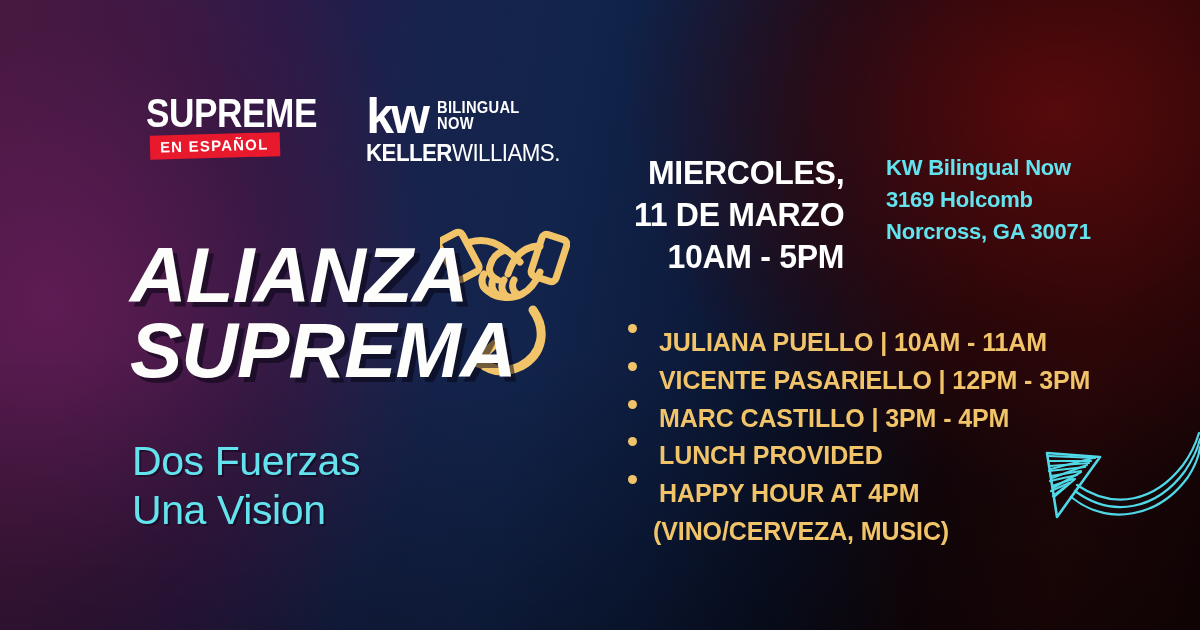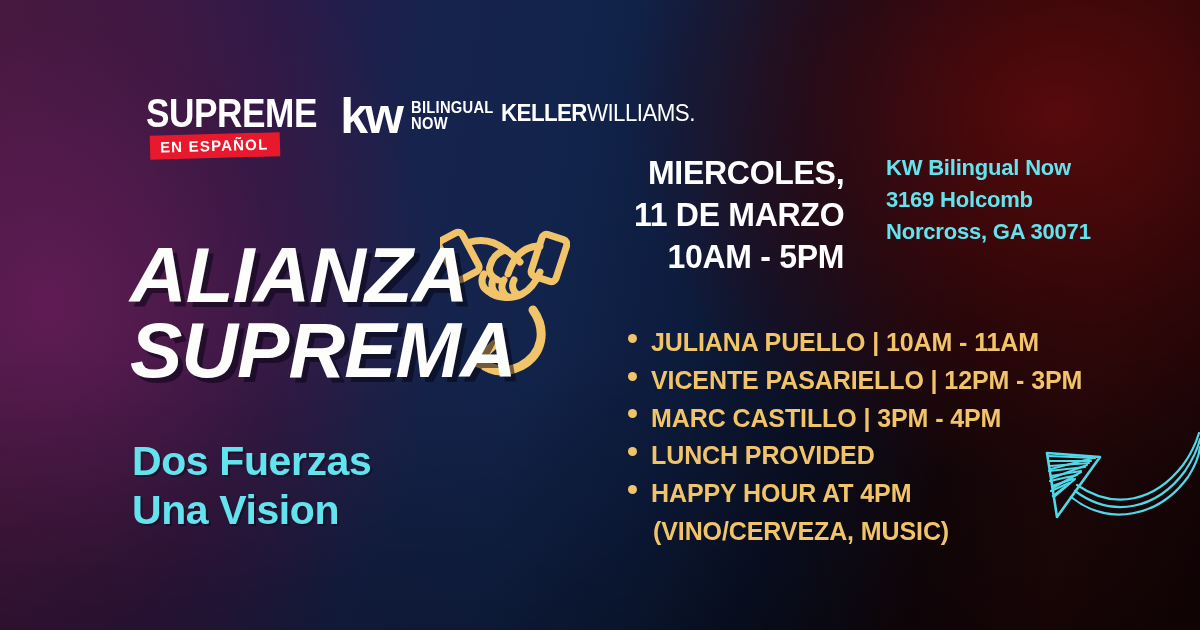--- a/index.html
+++ b/index.html
@@ -38,20 +38,21 @@
   }
 
   .layer { position: absolute; }
 
   
   #logo-row {
     left: 146px;
     top: 94px;
     display: flex;
     align-items: flex-start;
+    gap: 26px;
     z-index: 4;
   }
   #supreme-logo { display: flex; flex-direction: column; align-items: flex-start; }
   #supreme-wordmark {
     color: #ffffff;
     font-size: 40px;
     font-weight: 700;
     letter-spacing: -0.5px;
     line-height: 0.95;
     transform: scaleX(0.88);
@@ -64,21 +65,21 @@
     color: #ffffff;
     font-size: 15px;
     font-weight: 700;
     letter-spacing: 1.2px;
     padding: 3px 12px 4px 10px;
     margin-top: 2px;
     margin-left: 4px;
     transform: rotate(-1.6deg);
   }
 
-  #kw-logo { display: flex; align-items: flex-start; margin-top: 2px; }
+  #kw-logo { display: flex; flex-direction: column; align-items: flex-start; margin-top: 2px; }
   #kw-top { display: flex; align-items: center; gap: 10px; }
   #kw-mark {
     color: #ffffff;
     font-size: 50px;
     font-weight: 700;
     line-height: 0.8;
     letter-spacing: -3px;
     font-family: "Liberation Sans", sans-serif;
   }
   #kw-sub {
@@ -122,21 +123,21 @@
 
   
   #tagline {
     left: 132px;
     top: 437px;
     z-index: 4;
   }
   #tagline .tl {
     color: #63e3ee;
     font-size: 41px;
-    font-weight: 700;
+    font-weight: 400;
     line-height: 1.2;
     letter-spacing: -0.4px;
     text-shadow: 2px 2px 0 rgba(8,5,20,0.45);
   }
 
   
   #date-block {
     left: 634px;
     top: 152px;
     z-index: 4;
@@ -169,22 +170,22 @@
   }
 
   
   #agenda {
     left: 628px;
     top: 328px;
     z-index: 4;
   }
   .agenda-item {
     display: flex;
-    align-items: center;
-    gap: 14px;
+    align-items: flex-start;
+    gap: 22px;
     margin-bottom: 9px;
   }
   .agenda-bullet {
     width: 9px; height: 9px;
     border-radius: 50%;
     background: #f1c46a;
     flex: 0 0 auto;
     position: relative;
     top: -4px;
   }

